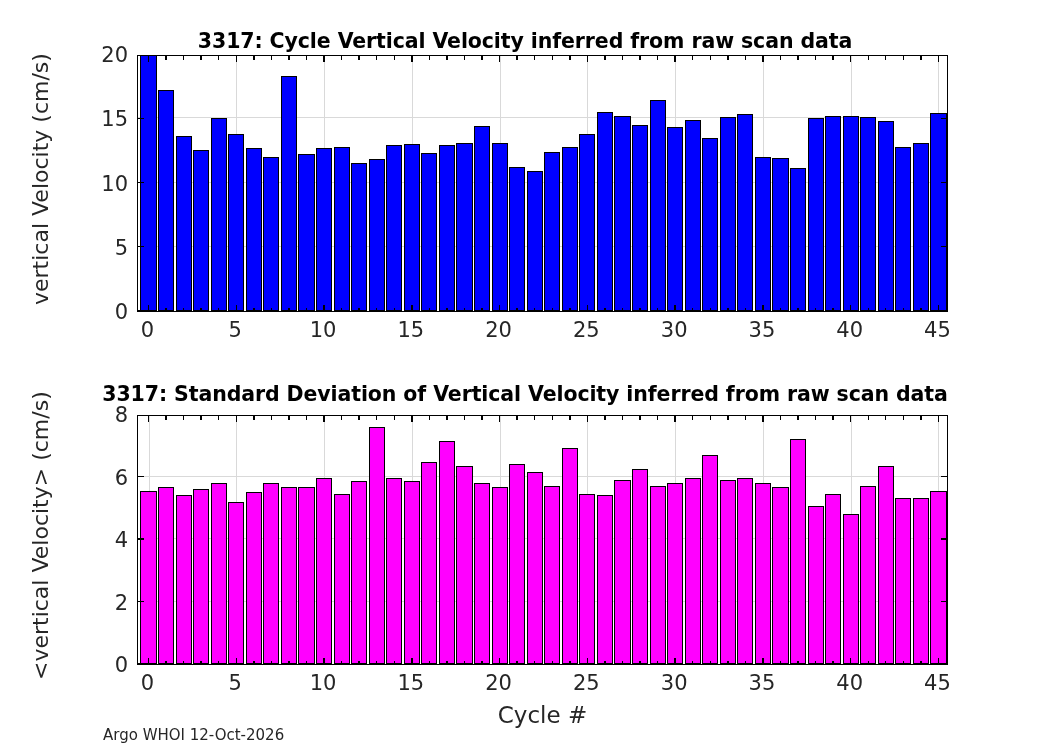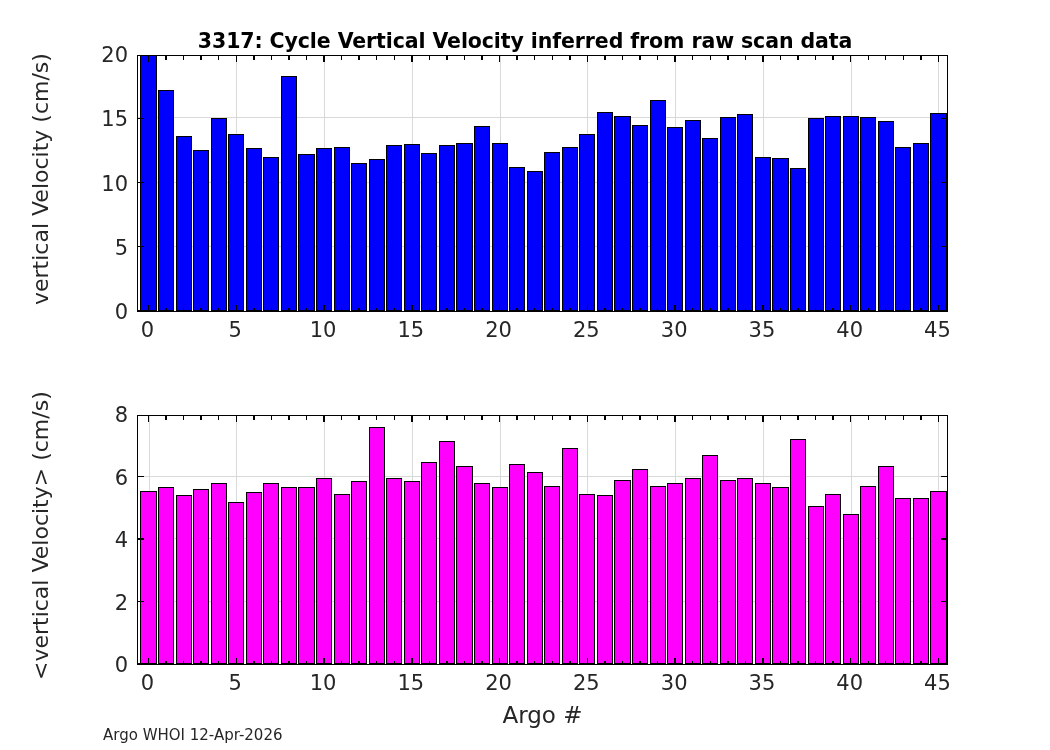--- a/index.html
+++ b/index.html
@@ -355,20 +355,21 @@
         <div class="xtick-label" style="left: 273.844px; top: 263px;">15</div>
         <div class="xtick-label" style="left: 361.615px; top: 263px;">20</div>
         <div class="xtick-label" style="left: 449.385px; top: 263px;">25</div>
         <div class="xtick-label" style="left: 537.156px; top: 263px;">30</div>
         <div class="xtick-label" style="left: 624.926px; top: 263px;">35</div>
         <div class="xtick-label" style="left: 712.697px; top: 263px;">40</div>
         <div class="xtick-label" style="left: 800.468px; top: 263px;">45</div>
       </div>
   </div>
 
+  <div class="chart-title" id="title-bottom">3317: Standard Deviation of Vertical Velocity inferred from raw scan data</div>
 
   <div class="ylabel" id="ylabel-bottom">&lt;vertical Velocity&gt; (cm/s)</div>
 
   <div class="ytick-wrap" id="ytick-wrap-bottom">
       <div class="ytick-label" style="top: 250px;">0</div>
       <div class="ytick-label" style="top: 187.5px;">2</div>
       <div class="ytick-label" style="top: 125px;">4</div>
       <div class="ytick-label" style="top: 62.5px;">6</div>
       <div class="ytick-label" style="top: 0px;">8</div>
     </div>
@@ -548,17 +549,17 @@
         <div class="xtick-label" style="left: 273.844px; top: 256px;">15</div>
         <div class="xtick-label" style="left: 361.615px; top: 256px;">20</div>
         <div class="xtick-label" style="left: 449.385px; top: 256px;">25</div>
         <div class="xtick-label" style="left: 537.156px; top: 256px;">30</div>
         <div class="xtick-label" style="left: 624.926px; top: 256px;">35</div>
         <div class="xtick-label" style="left: 712.697px; top: 256px;">40</div>
         <div class="xtick-label" style="left: 800.468px; top: 256px;">45</div>
       </div>
   </div>
 
-  <div id="xlabel-bottom">Argo #</div>
-
-  <div id="footer-credit">Argo WHOI 12-Apr-2026</div>
+  <div id="xlabel-bottom">Cycle #</div>
+
+  <div id="footer-credit">Argo WHOI 12-Oct-2026</div>
 
 </div>
 
 </body></html>

